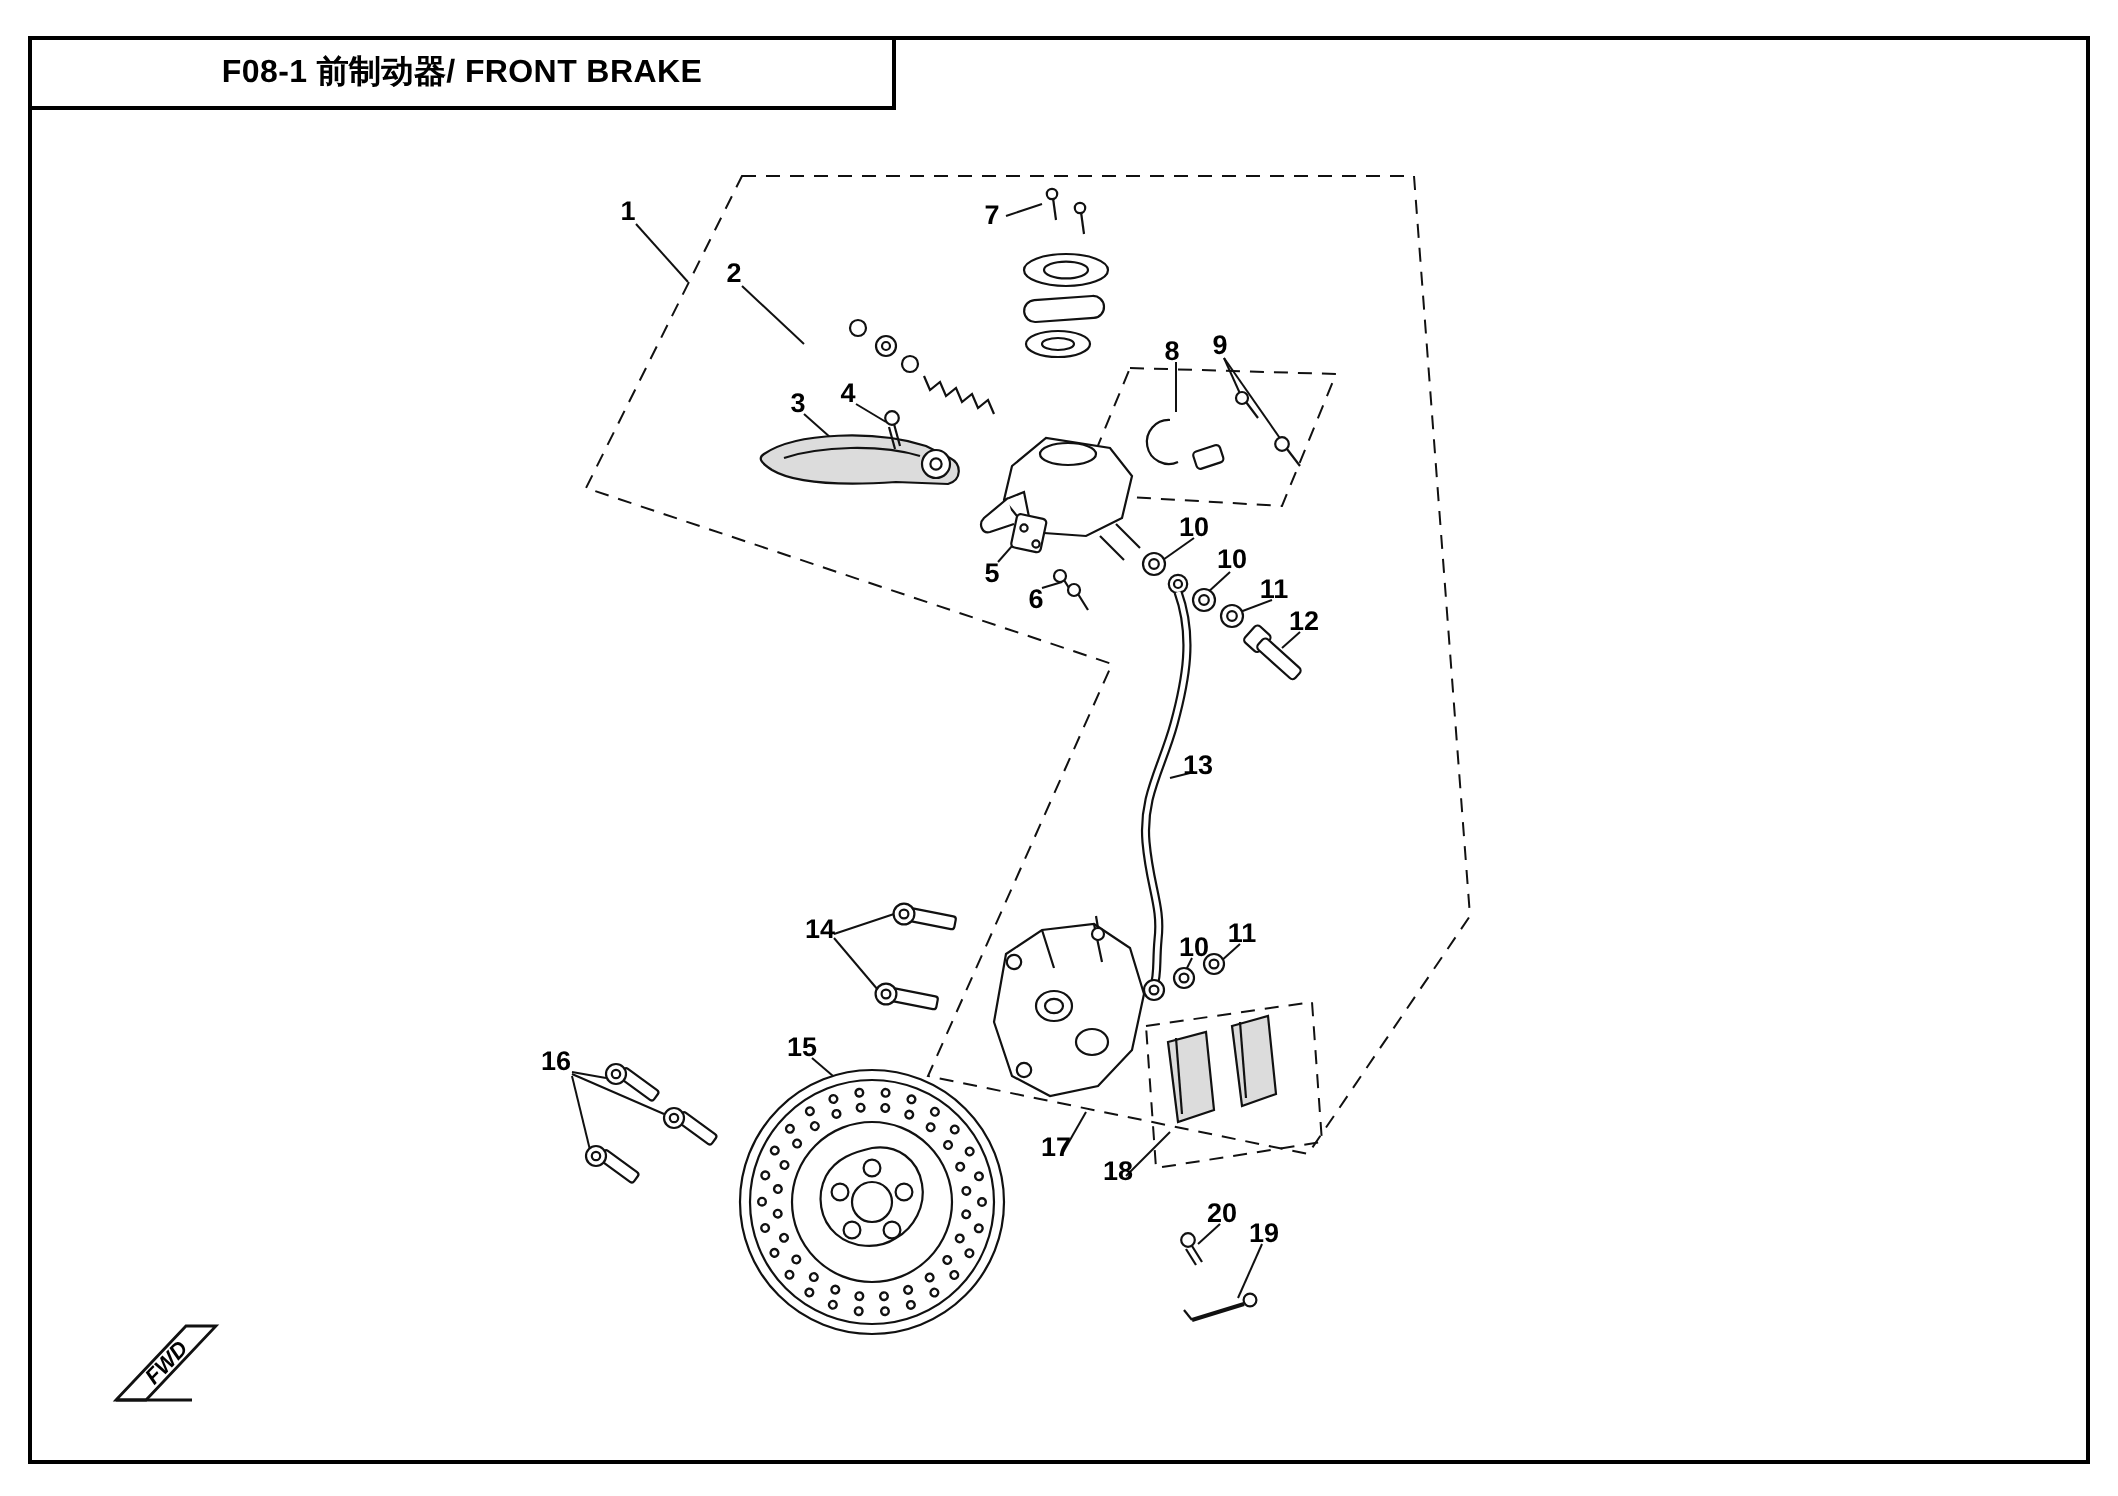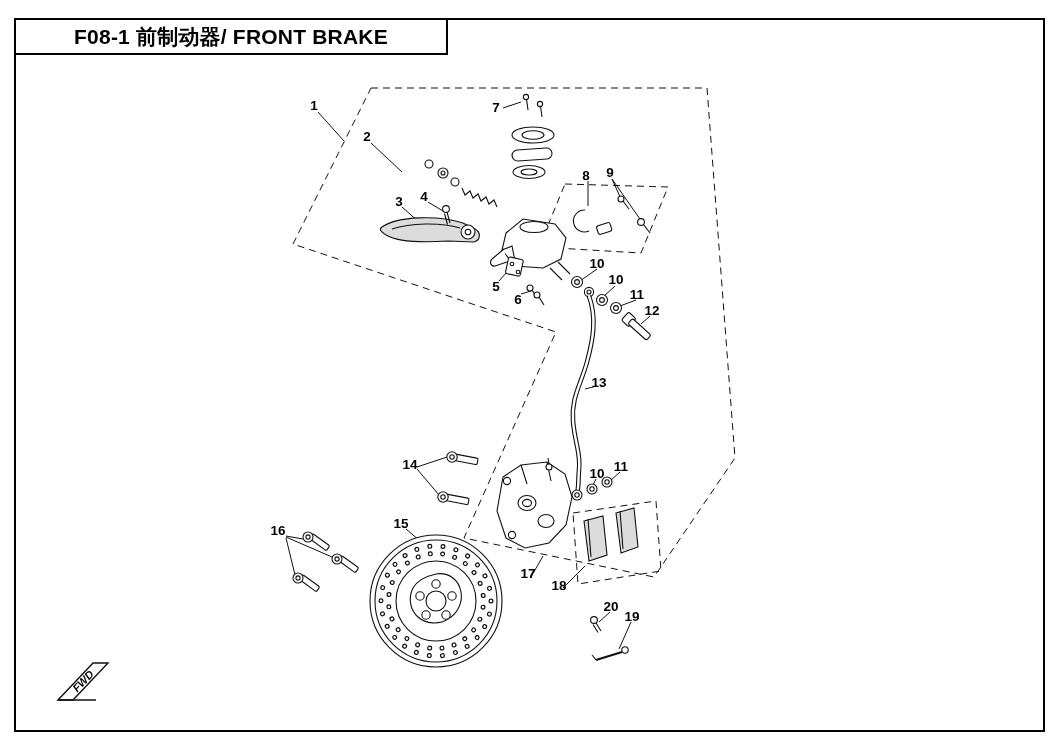--- a/index.html
+++ b/index.html
@@ -1,20 +1,20 @@
 <!DOCTYPE html>
 <html><head>
 <meta charset="utf-8">
 <style>
   *{margin:0;padding:0;box-sizing:border-box;}
   html,body{width:1059px;height:748px;background:#fff;font-family:"Liberation Sans",sans-serif;}
   .page{position:relative;width:1059px;height:748px;background:#fff;overflow:hidden;}
   .frame{position:absolute;left:14px;top:18px;width:1031px;height:714px;border:2px solid #000;}
   .title-box{position:absolute;left:14px;top:18px;width:434px;height:37px;border:2px solid #000;background:#fff;display:flex;align-items:center;justify-content:center;z-index:2;}
-  .title{font-size:21px;font-weight:bold;color:#000;letter-spacing:.2px;white-space:nowrap;}
+  .title{font-size:16px;font-weight:bold;color:#000;letter-spacing:.2px;white-space:nowrap;}
   svg.diagram{position:absolute;left:0;top:0;width:1059px;height:748px;}
 
   .dashedgrp polygon{fill:none;stroke:#111;stroke-width:1;stroke-dasharray:7 5;}
   .leaders line{stroke:#111;stroke-width:1;}
   .parts *{stroke:#111;stroke-width:1.1;fill:none;}
   .parts .fillw{fill:#fff;}
   .parts .fillg{fill:#dcdcdc;}
   .parts .hoseO{stroke-width:4.6;}
   .parts .hoseI{stroke:#fff;stroke-width:2.4;}
   .parts .dotsA1{stroke-width:5;stroke-linecap:round;stroke-dasharray:0.01 13.28;}

